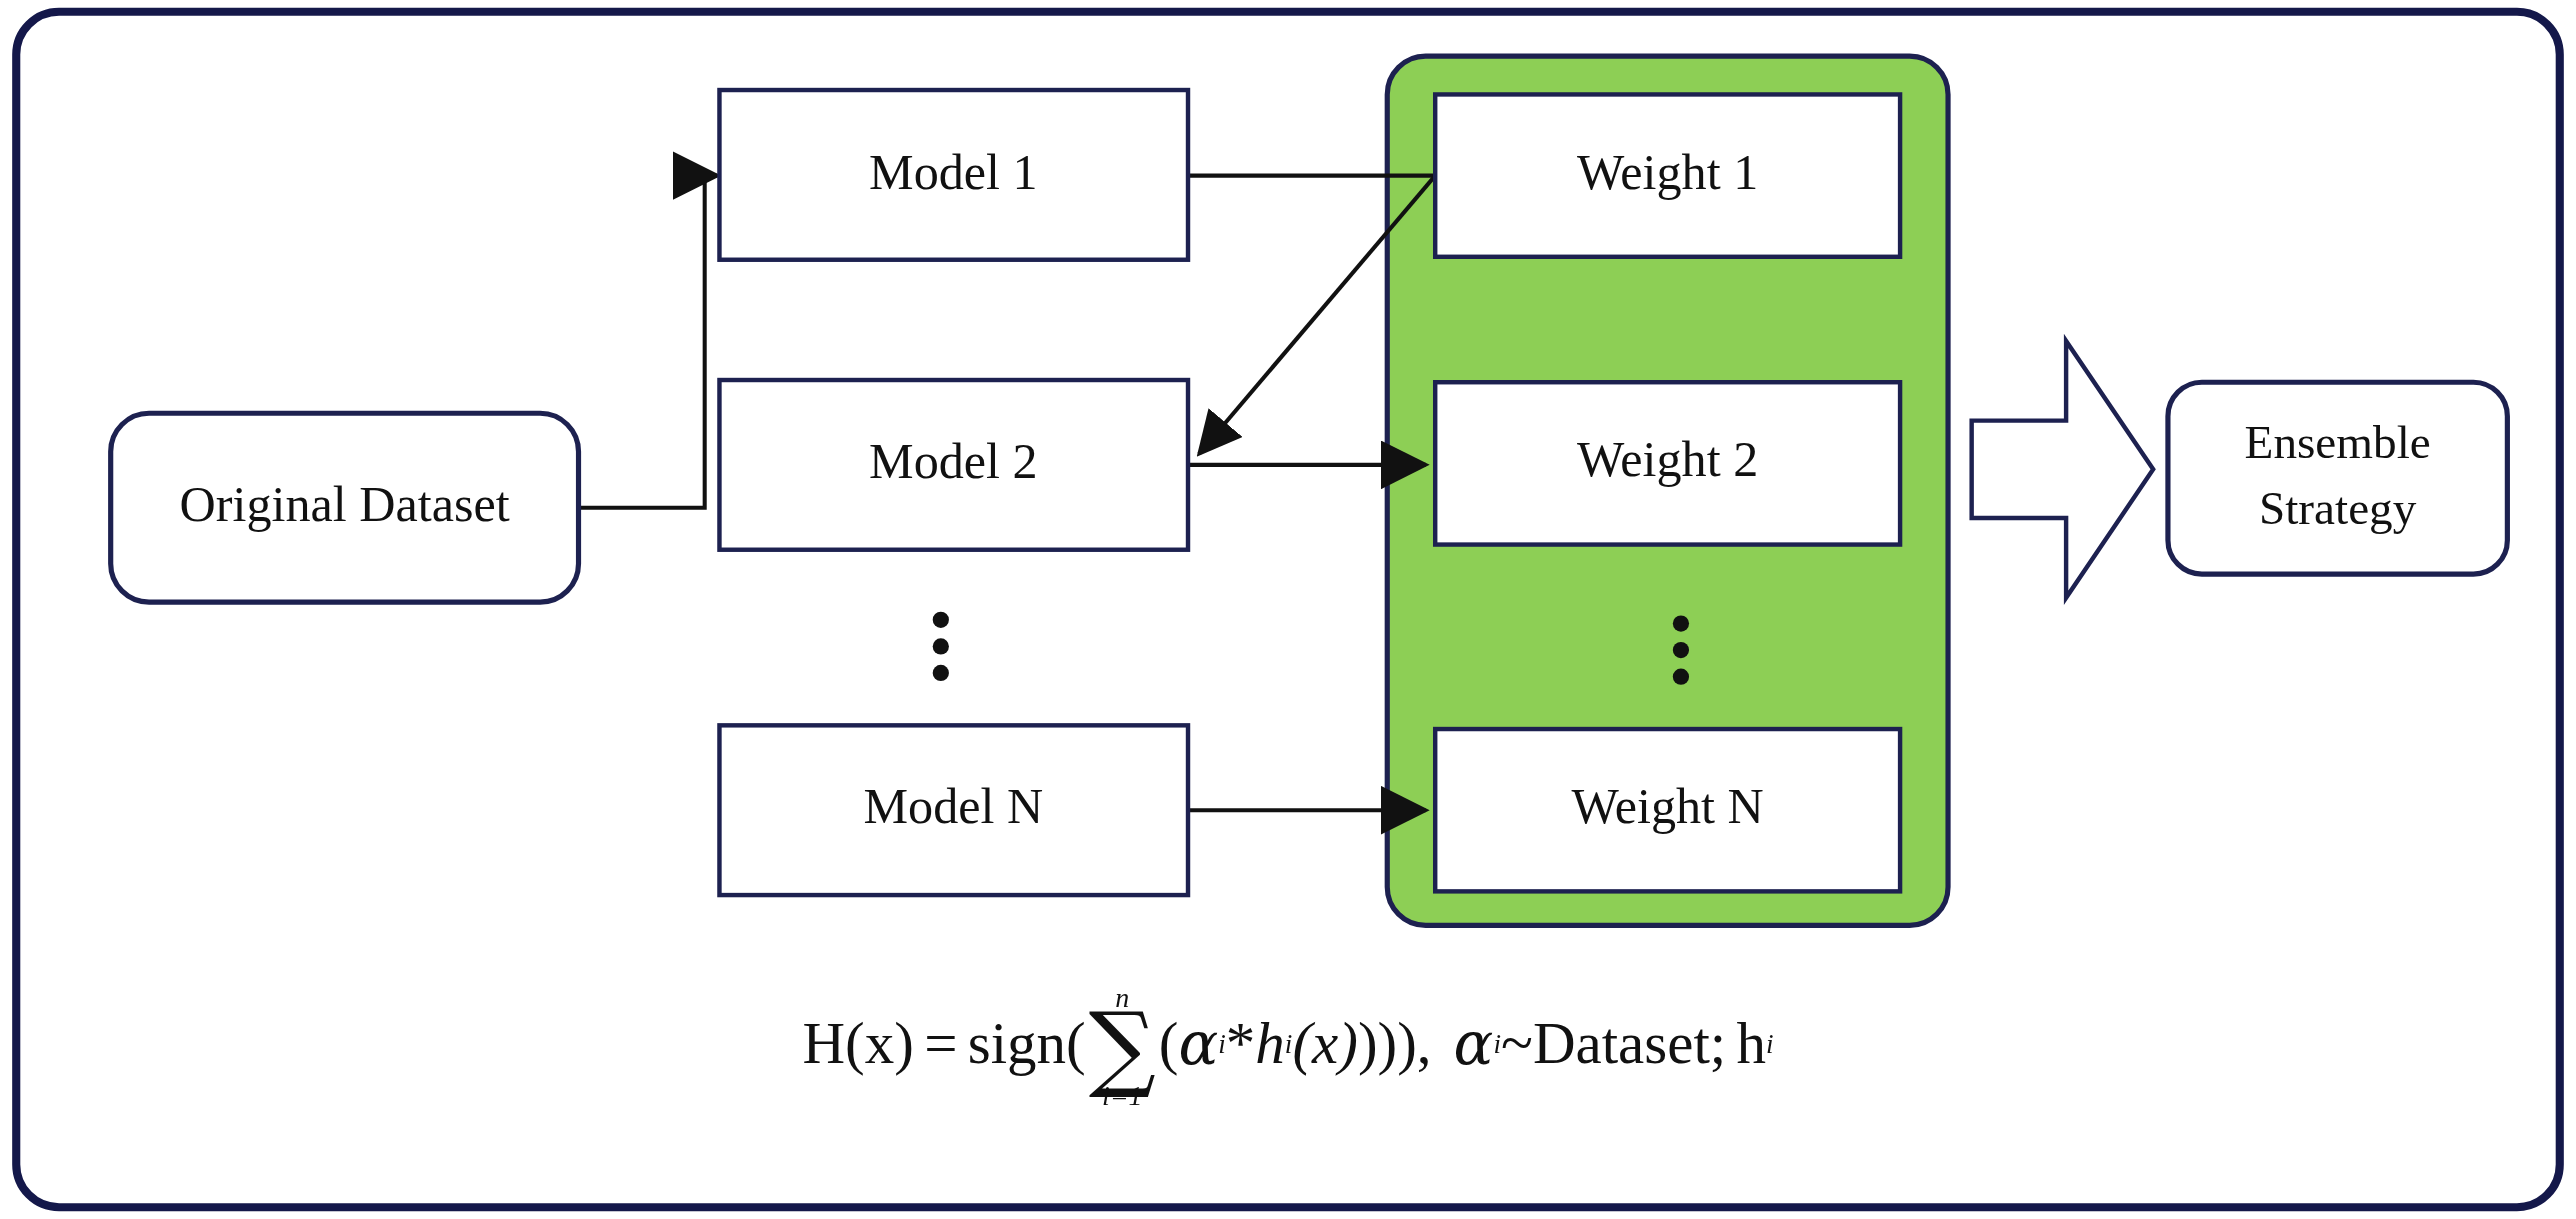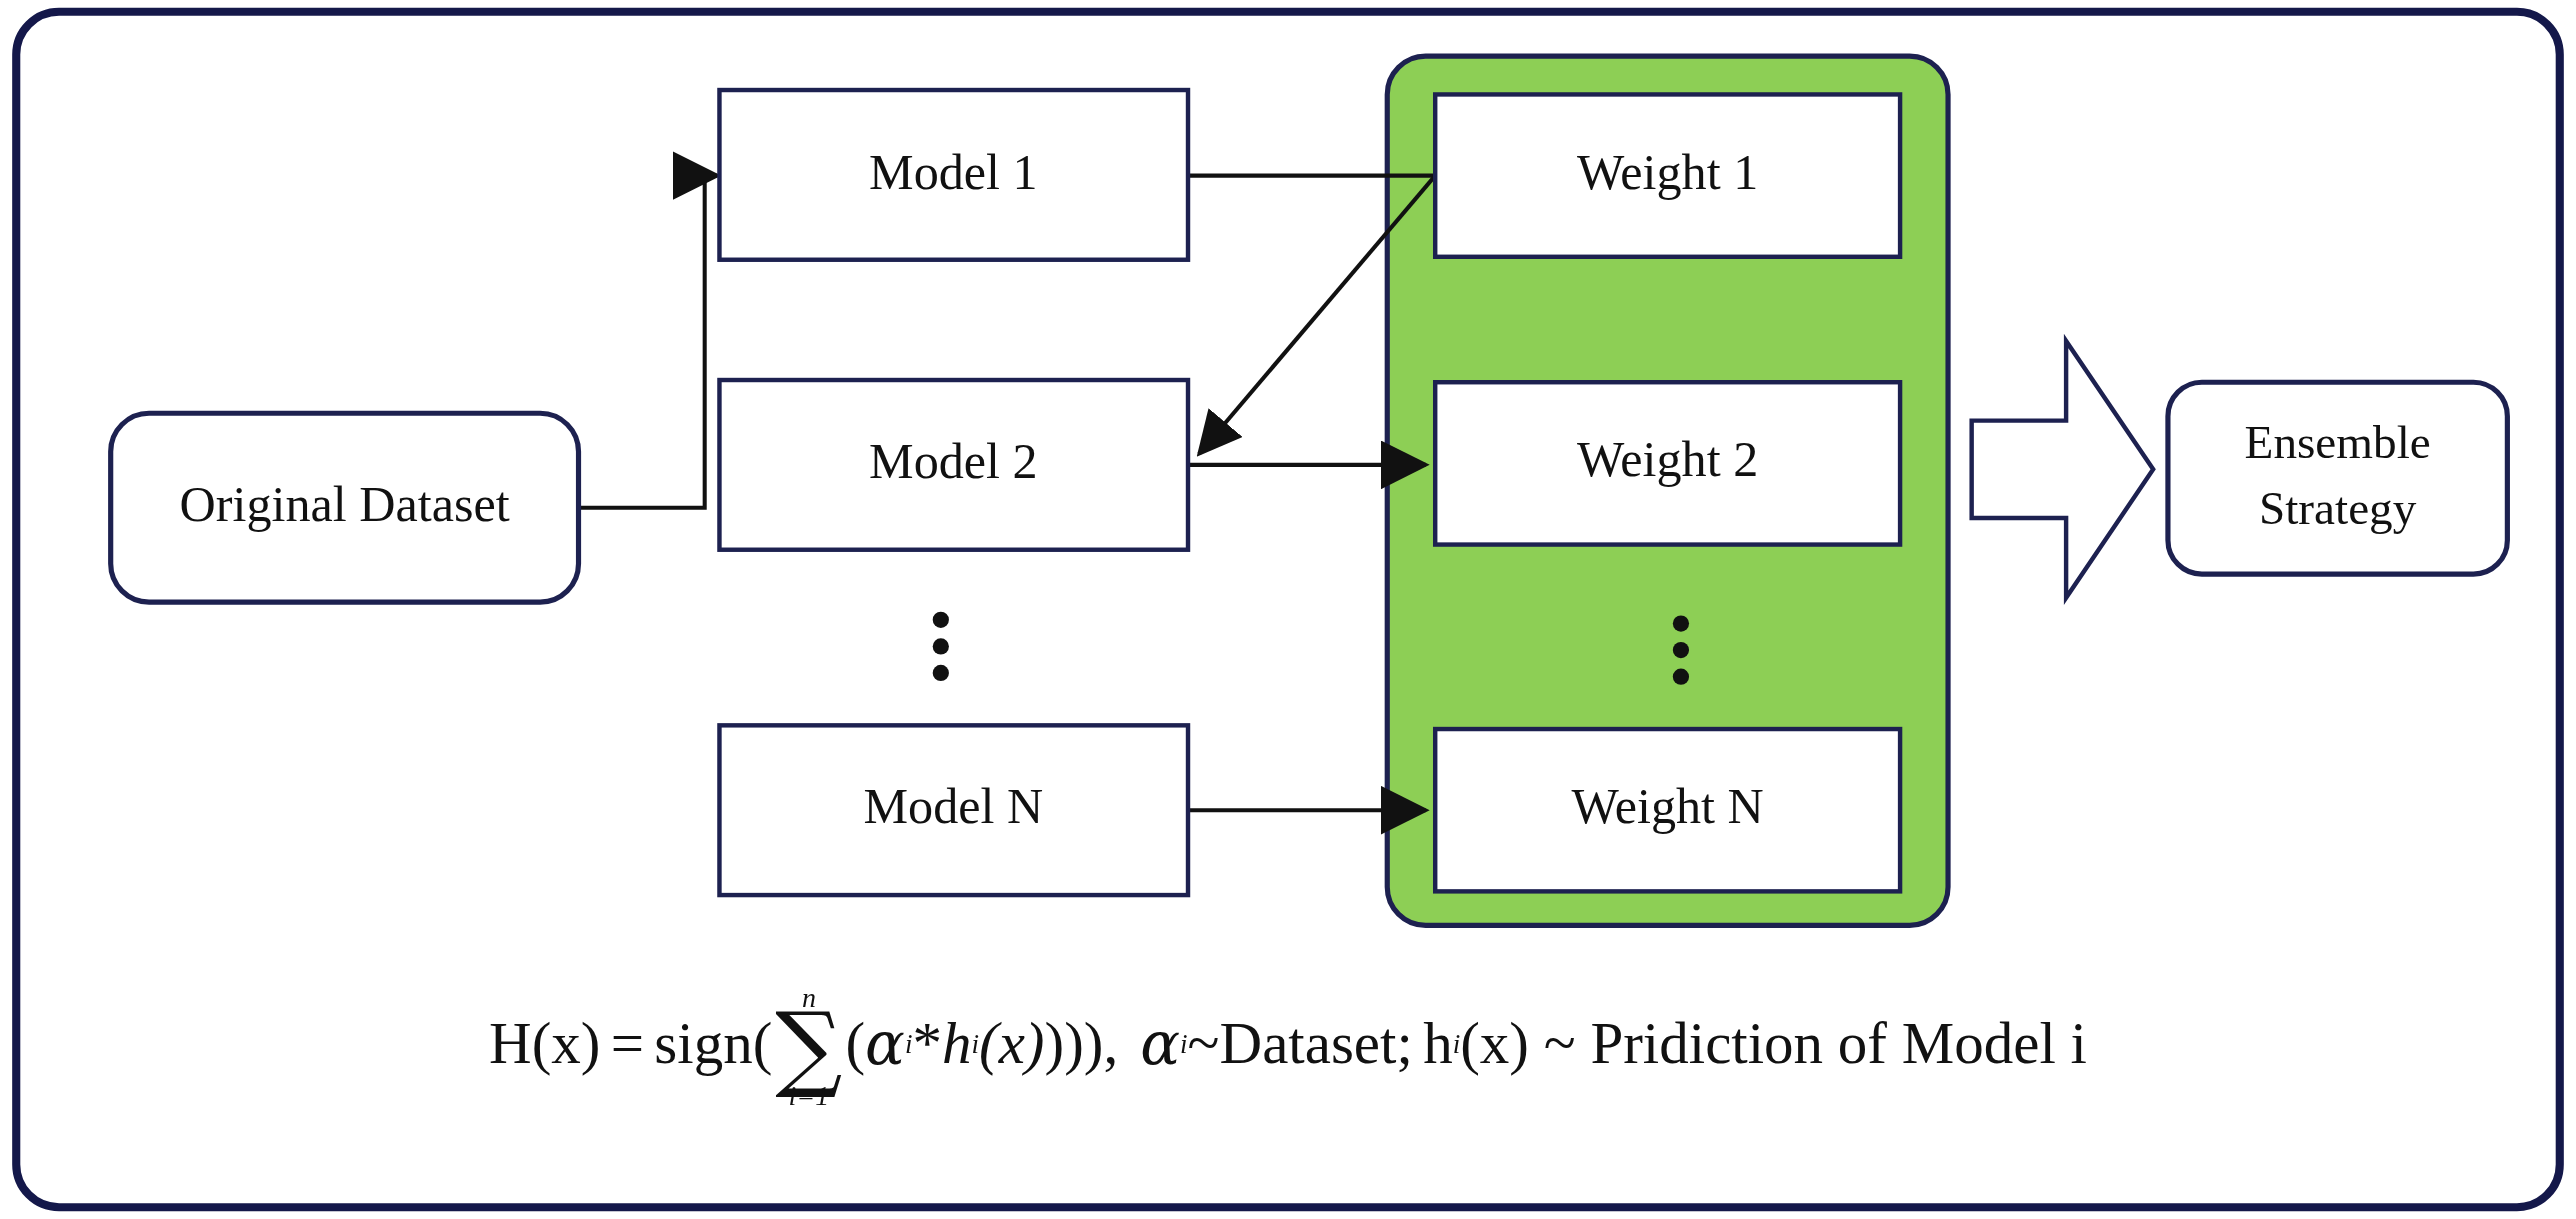--- a/index.html
+++ b/index.html
@@ -227,18 +227,17 @@
       <span>,</span>
 
       <span class="gap-md"></span>
 
       <span class="greek">α</span>
         <sub class="idx">i</sub>
       <span> ~Dataset;</span>
       <span class="gap-sm"></span>
       <span>h</span>
         <sub class="idx">i</sub>
-      <span>(x) ~ Pridiction of Model i</span>
     </span>
   </div>
 
 </div>
 
 
 </body></html>

